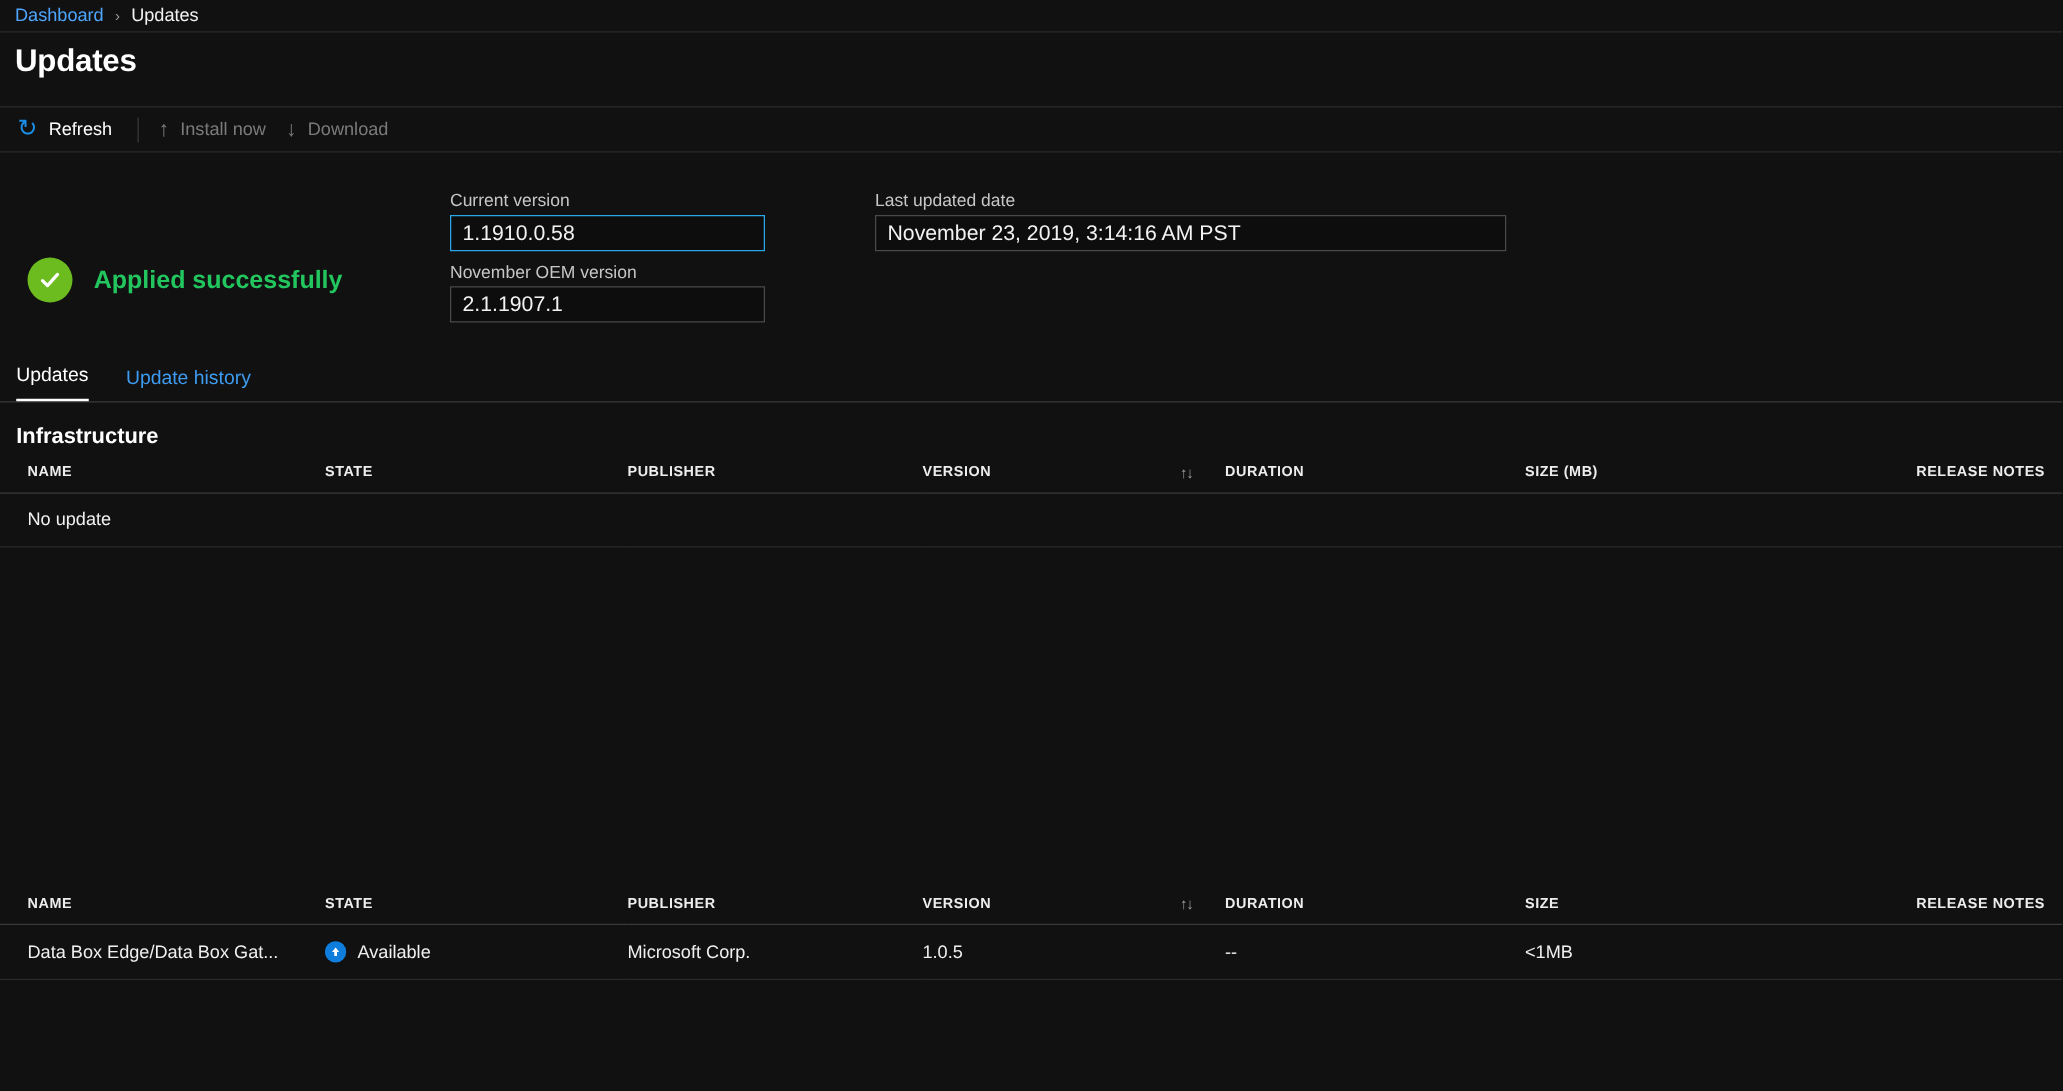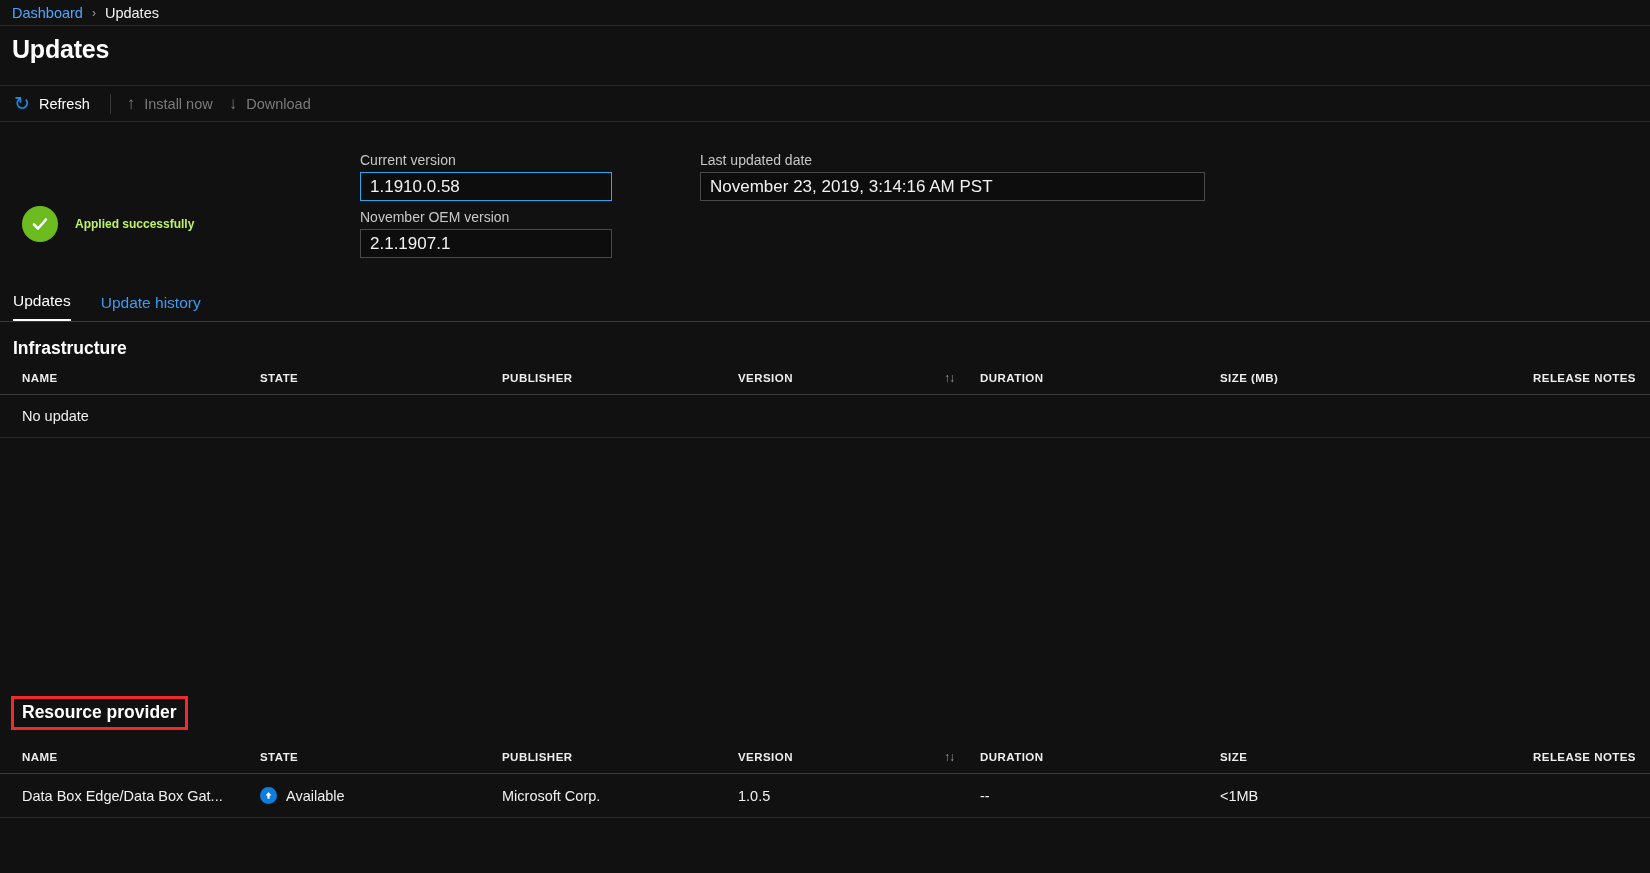--- a/index.html
+++ b/index.html
@@ -58,21 +58,21 @@
 
   
   .statusrow { display: flex; padding: 30px 0 0 22px; }
   .status-wrap { display: flex; align-items: center; width: 338px; padding-top: 30px; }
   .check-circle {
     width: 36px; height: 36px; border-radius: 50%;
     background: #6cbb1f; display: flex; align-items: center; justify-content: center;
     flex: none;
   }
   .check-circle svg { display: block; }
-  .status-text { font-size: 12px; font-weight: 700; margin-left: 17px; color: #bef264; }
+  .status-text { font-size: 20px; font-weight: 700; margin-left: 17px; color: #22c55e; }
 
   .field-col { display: flex; flex-direction: column; }
   .field { margin-bottom: 8px; }
   .field-label { font-size: 14px; color: #c7c7c7; margin-bottom: 4px; display: block; }
   .field-box {
     width: 252px; height: 29px;
     background: #0d0d0d; border: 1px solid #4a4a4a;
     color: #f2f2f2; font-size: 17px;
     padding: 0 9px; line-height: 27px;
     font-family: "Liberation Sans", sans-serif;
@@ -229,23 +229,20 @@
     </thead>
     <tbody>
       <tr>
         <td class="noupdate-cell" colspan="7">No update</td>
       </tr>
     </tbody>
   </table>
 
   <div class="spacer-infra"></div>
 
-  <div class="boxed-wrap">
-    <span class="section-title boxed" style="padding-top:3px">Resource provider</span>
-  </div>
 
   <table class="tbl" style="margin-top:8px">
     <colgroup>
       <col style="width:260px">
         <col style="width:242px">
         <col style="width:236px">
       <col style="width:242px">
         <col style="width:240px">
         <col style="width:240px">
         <col style="width:190px">

